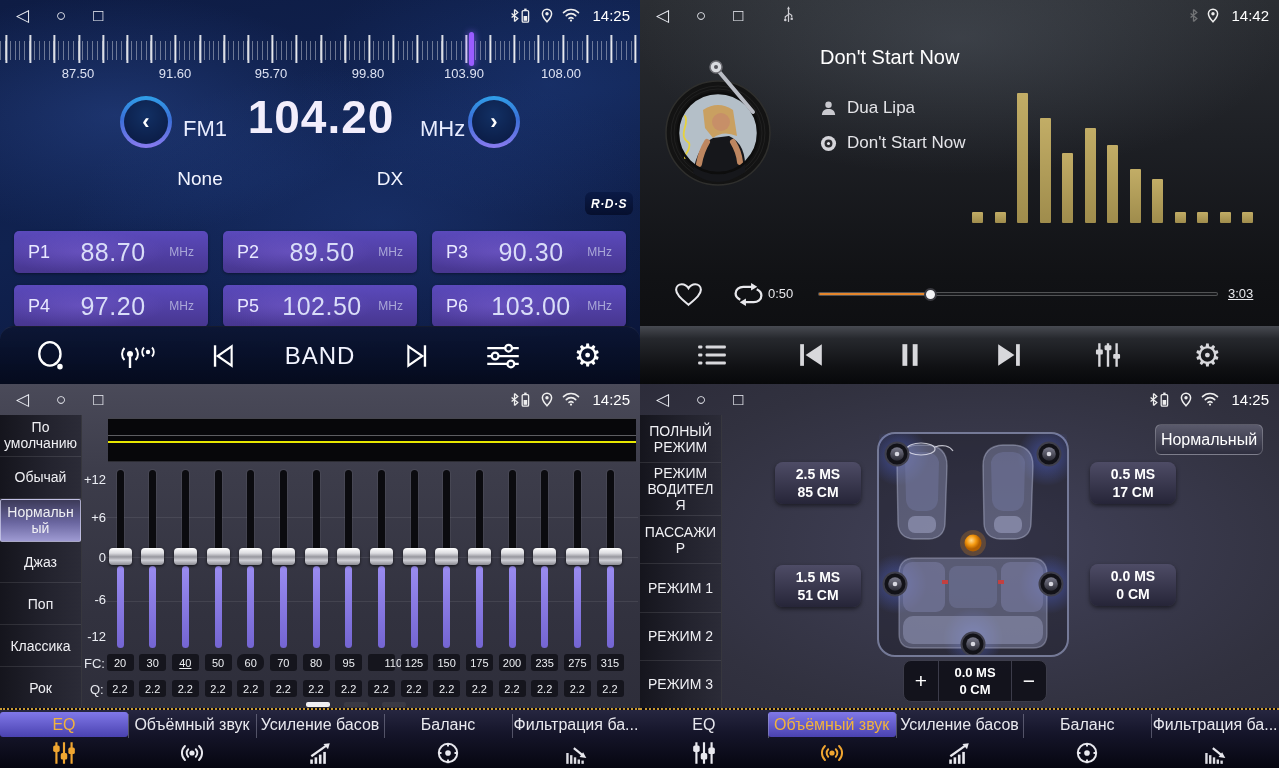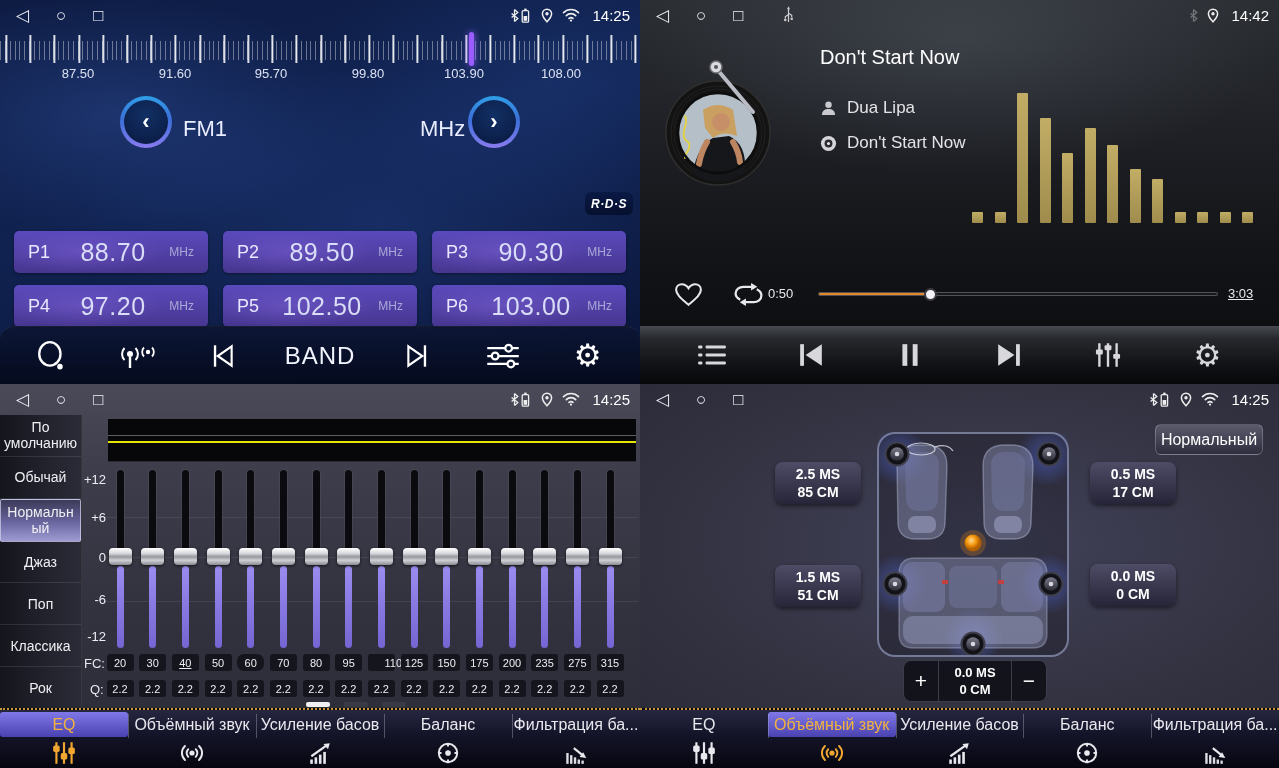--- a/index.html
+++ b/index.html
@@ -200,28 +200,33 @@
         <span class="ruler-label" style="left: 561px;">108.00</span>
       </div>
 
     <div class="tuner">
       <div class="arrow-btn" style="left:120px">
         <div class="inner">
             <span>‹</span>
           </div>
       </div>
       <div class="band-label">FM1</div>
+      <div class="freq-big">104.20</div>
       <div class="freq-unit">MHz</div>
       <div class="arrow-btn" style="left:468px">
         <div class="inner">
             <span>›</span>
           </div>
       </div>
     </div>
 
+    <div class="pty-row">
+      <span class="pty">None</span>
+      <span class="dx">DX</span>
+    </div>
     <div class="rds-badge">R·D·S</div>
 
     <div class="preset-grid">
         <div class="preset">
           <span class="p-l">P1</span>
           <span class="p-f">88.70</span>
           <span class="p-u">MHz</span>
         </div>
         <div class="preset">
           <span class="p-l">P2</span>
@@ -768,20 +773,28 @@
                 <path d="M4.3 7.6 A6.6 6.6 0 0 1 13.7 7.6"></path>
                 <path d="M7 10.4 A3.2 3.2 0 0 1 11 10.4"></path>
               </g>
               <circle cx="9" cy="12.6" r="1.1" fill="#eee"></circle>
             </svg>
           </span>
         <span class="sb-time">14:25</span>
       </div>
     </div>
 
+    <div class="side" id="sf-side">
+        <div class="side-item">ПОЛНЫЙ РЕЖИМ</div>
+        <div class="side-item">РЕЖИМ ВОДИТЕЛЯ</div>
+        <div class="side-item">ПАССАЖИР</div>
+        <div class="side-item">РЕЖИМ 1</div>
+        <div class="side-item">РЕЖИМ 2</div>
+        <div class="side-item">РЕЖИМ 3</div>
+      </div>
 
     <div class="sf-preset-btn">Нормальный</div>
 
     <div class="delay-btn" style="left:135px;top:78px">
       <span>2.5 MS</span>
       <span>85 CM</span>
     </div>
     <div class="delay-btn" style="left:450px;top:78px">
       <span>0.5 MS</span>
       <span>17 CM</span>

